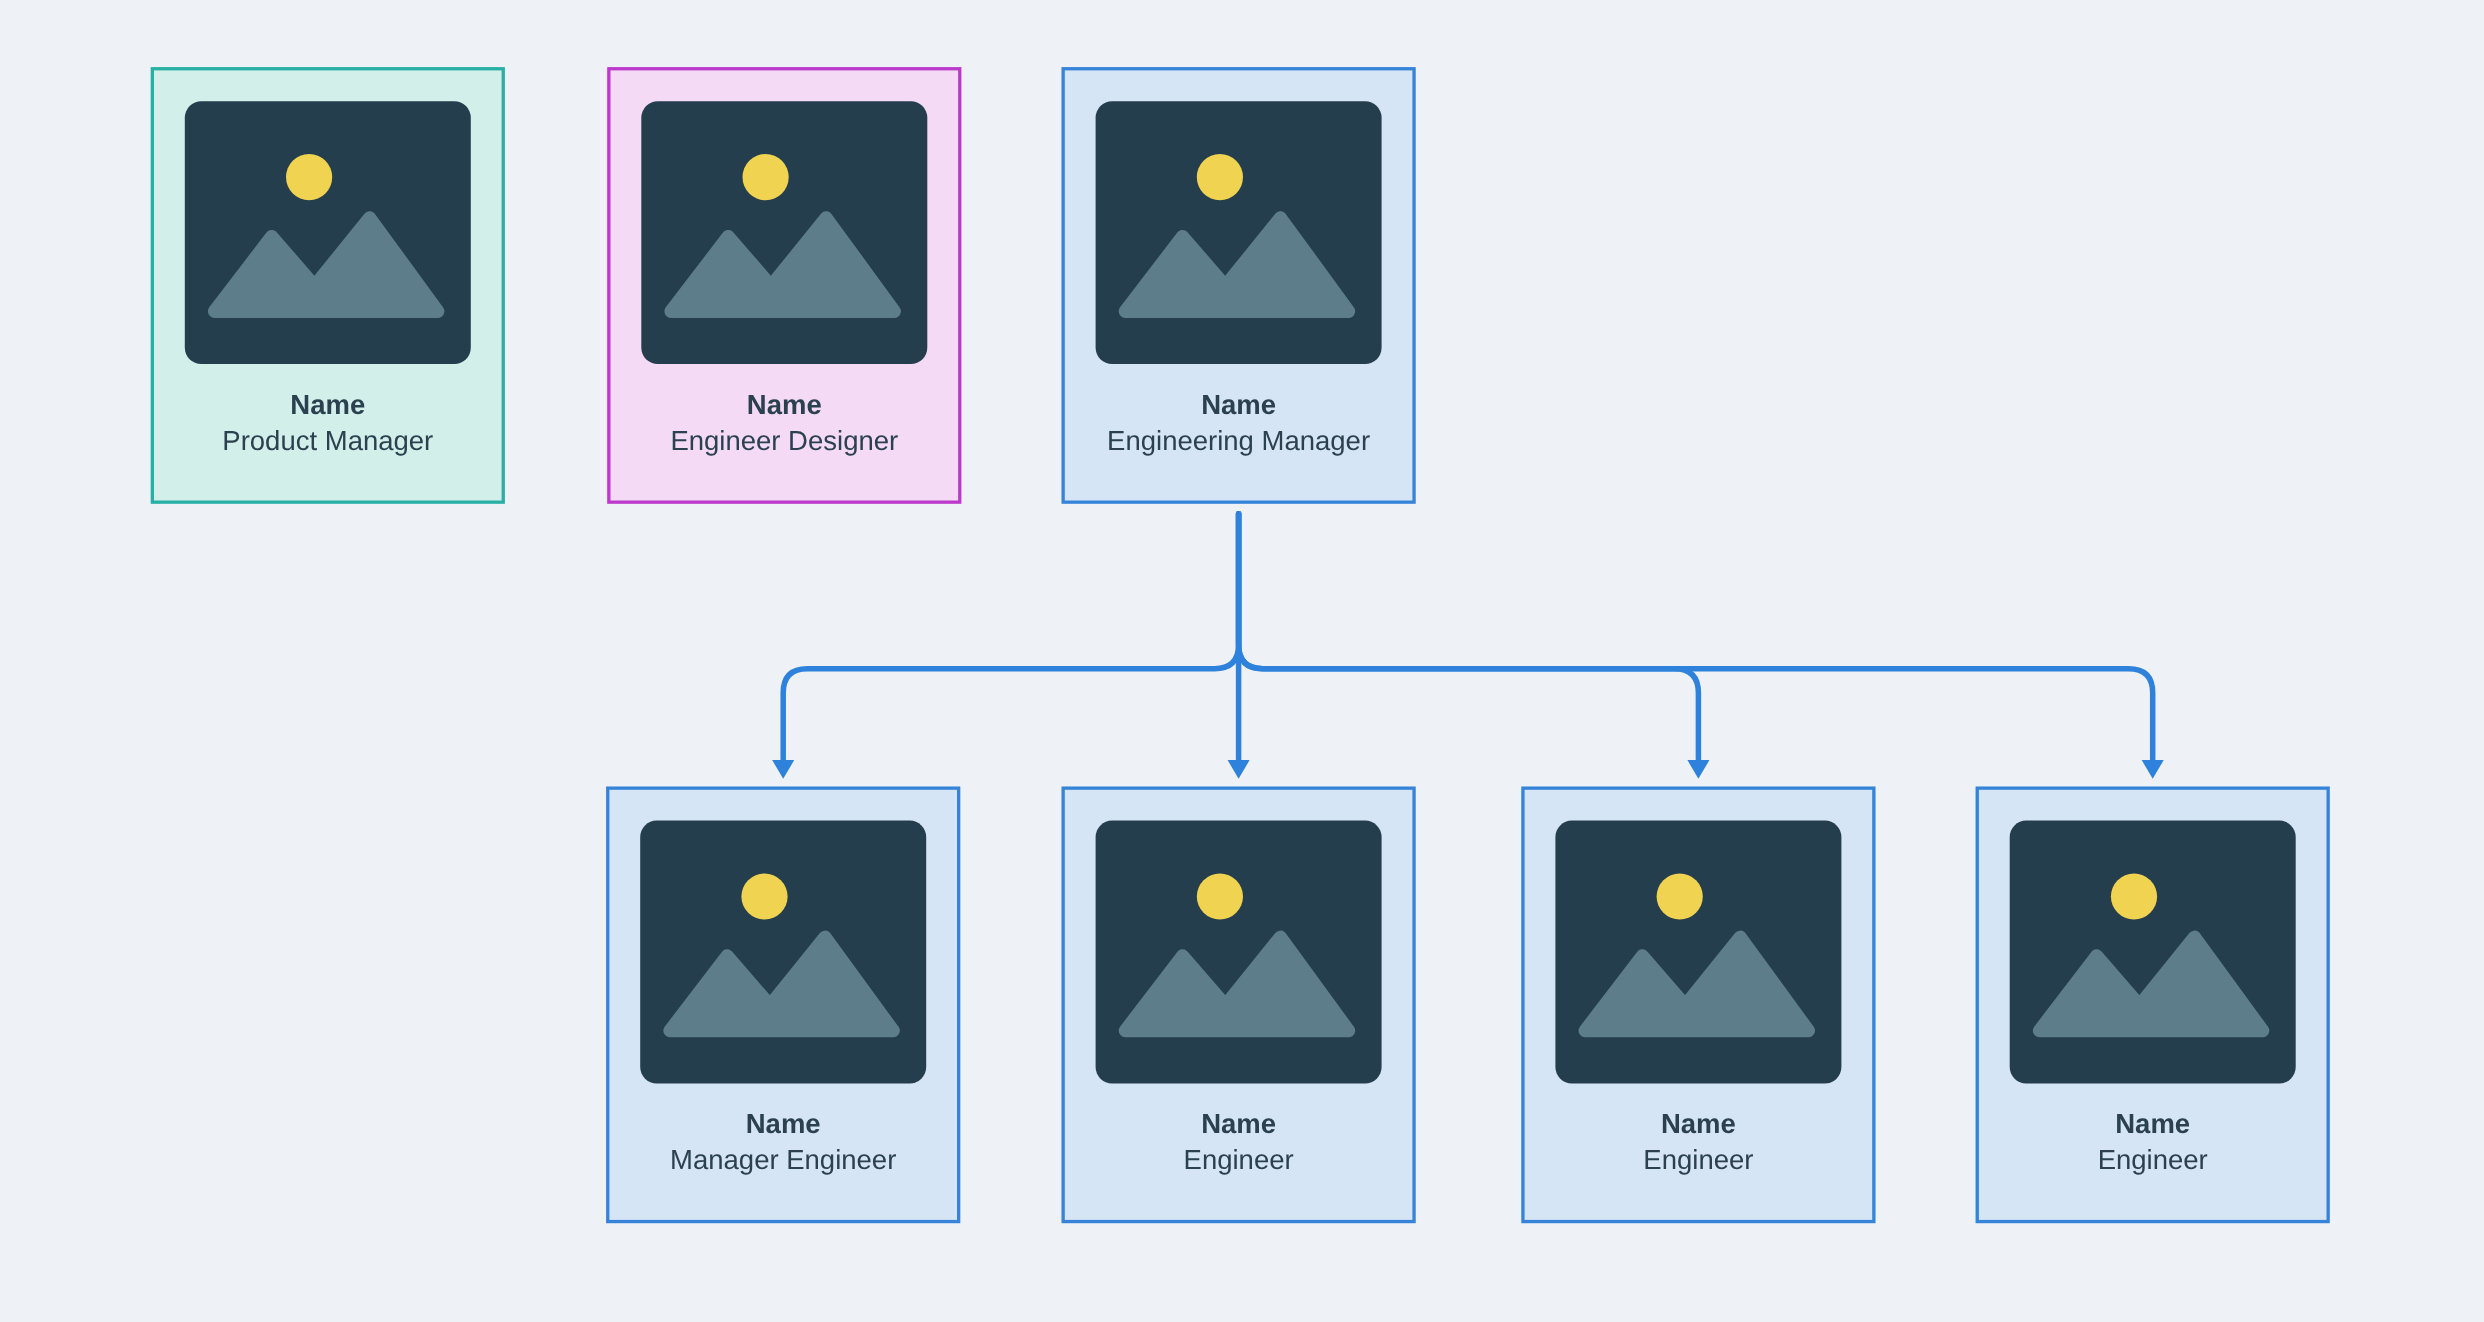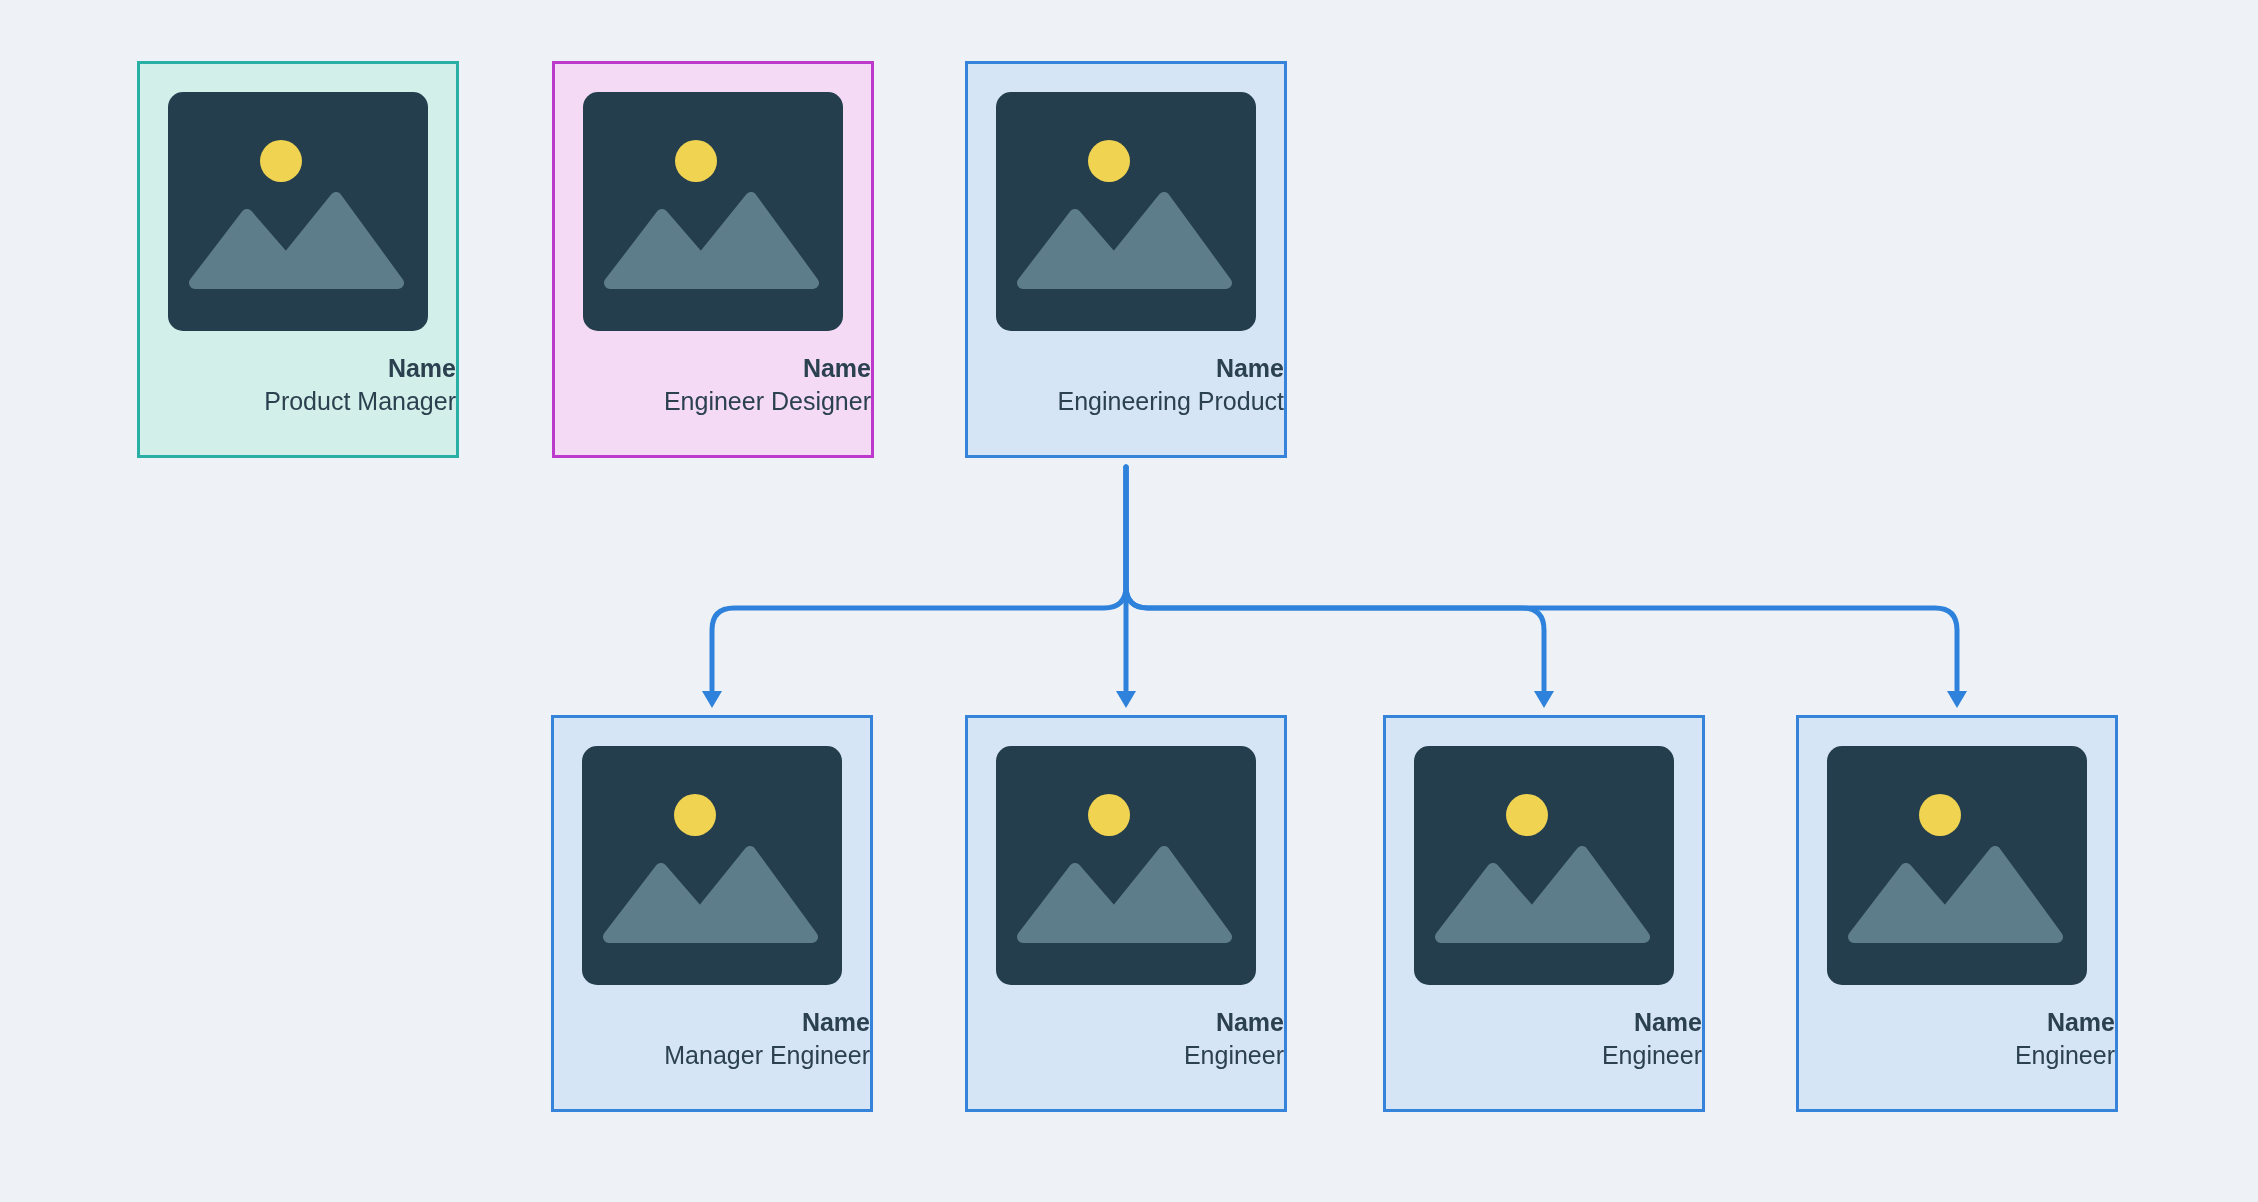--- a/index.html
+++ b/index.html
@@ -17,21 +17,21 @@
   #connector-layer path{stroke:var(--connector);stroke-width:5;fill:none;stroke-linecap:round;}
   #connector-layer polygon{fill:var(--connector);}
   .card{position:absolute;width:322px;height:397px;border:3px solid;z-index:1;}
   .theme-teal{border-color:var(--teal-border);background:var(--teal-bg);}
   .theme-pink{border-color:var(--pink-border);background:var(--pink-bg);}
   .theme-blue{border-color:var(--blue-border);background:var(--blue-bg);}
   .photo{position:absolute;left:28px;top:28px;width:260px;height:239px;background:var(--photo-bg);border-radius:15px;overflow:hidden;}
   .photo svg{display:block;width:260px;height:239px;}
   .sun{fill:var(--sun);}
   .mtn{fill:var(--mountain);stroke:var(--mountain);stroke-width:12;stroke-linejoin:round;}
-  .label{position:absolute;top:288px;left:0;right:0;text-align:right;color:var(--text);font-size:25px;line-height:33px;}
+  .label{position:absolute;top:288px;left:0;right:0;text-align:center;color:var(--text);font-size:25px;line-height:33px;}
   .label .name{font-weight:700;}
 </style>
 </head>
 <body>
 
 <div id="canvas">
 
   <svg id="connector-layer" width="2258" height="1202" viewBox="0 0 2258 1202">
     <path d="M1126 467 V586 Q1126 608 1104 608 H734 Q712 608 712 630 V690"></path>
     <path d="M1126 467 V690"></path>
@@ -71,21 +71,21 @@
 
   <div class="card theme-blue" style="left:965px;top:61px">
     <div class="photo">
       <svg viewBox="0 0 260 239">
         <circle class="sun" cx="113" cy="69" r="21"></circle>
         <path class="mtn" d="M27 191 L79 123 L118 168 L168 106 L230 191 Z"></path>
       </svg>
     </div>
     <div class="label">
       <div class="name">Name</div>
-      <div class="role">Engineering Product</div>
+      <div class="role">Engineering Manager</div>
     </div>
   </div>
 
   <div class="card theme-blue" style="left:551px;top:715px">
     <div class="photo">
       <svg viewBox="0 0 260 239">
         <circle class="sun" cx="113" cy="69" r="21"></circle>
         <path class="mtn" d="M27 191 L79 123 L118 168 L168 106 L230 191 Z"></path>
       </svg>
     </div>

